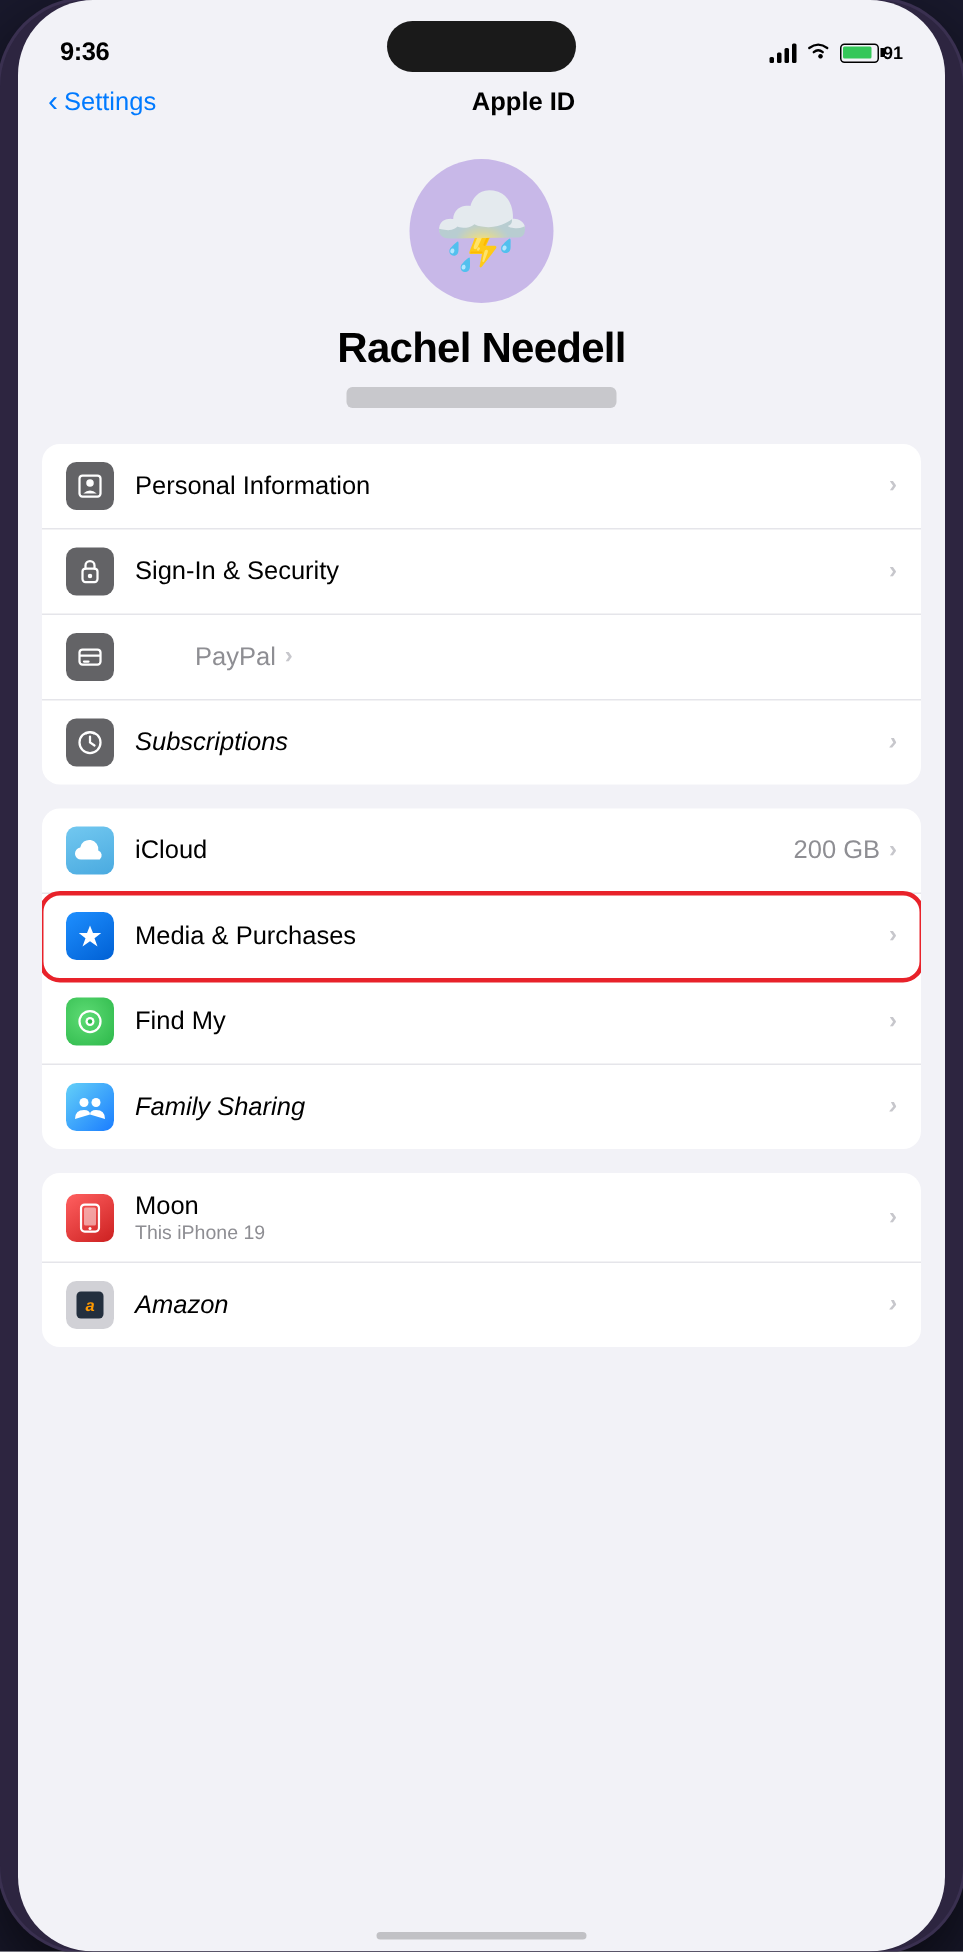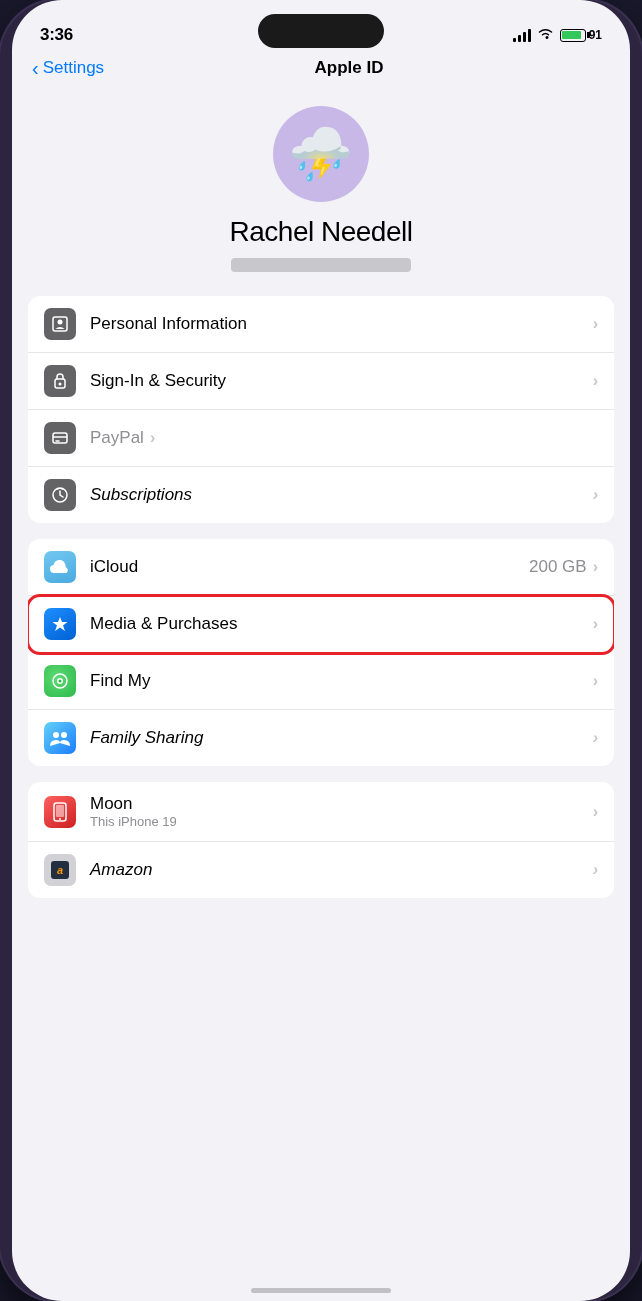--- a/index.html
+++ b/index.html
@@ -185,21 +185,21 @@
       background: #c8b8e8;
       display: flex;
       align-items: center;
       justify-content: center;
       font-size: 52px;
       margin-bottom: 14px;
     }
 
     .profile-name {
       font-size: 28px;
-      font-weight: 400;
+      font-weight: 700;
       color: #000;
       margin-bottom: 10px;
       letter-spacing: -0.5px;
     }
 
     .profile-email-bar {
       width: 180px;
       height: 14px;
       background: #c8c8cc;
       border-radius: 4px;
@@ -251,20 +251,21 @@
 
     .row-subtitle {
       font-size: 13px;
       color: #8e8e93;
     }
 
     .row-value {
       font-size: 17px;
       color: #8e8e93;
       margin-right: 6px;
+      margin-left: 40px;
     }
 
     .row-chevron {
       color: #c7c7cc;
       font-size: 16px;
       font-weight: 600;
     }
 
     
     .icon-gray { background: #636366; color: #fff; }
@@ -293,21 +294,21 @@
 </head>
 <body>
 
 <div class="phone-shell">
 
   <div class="phone-screen">
 
     <div class="dynamic-island"></div>
 
     <div class="status-bar">
-      <span class="status-time">3:36</span>
+      <span class="status-time">9:36</span>
       <div class="status-icons">
         <div class="signal-bars">
           <div class="signal-bar" style="height:4px"></div>
           <div class="signal-bar" style="height:7px"></div>
           <div class="signal-bar" style="height:10px"></div>
           <div class="signal-bar" style="height:13px"></div>
         </div>
         <span class="wifi-icon">
           <svg width="17" height="13" viewBox="0 0 17 13">
             <path d="M8.5 10.5 a1.5 1.5 0 1 1 0 .001Z" fill="#000"></path>

